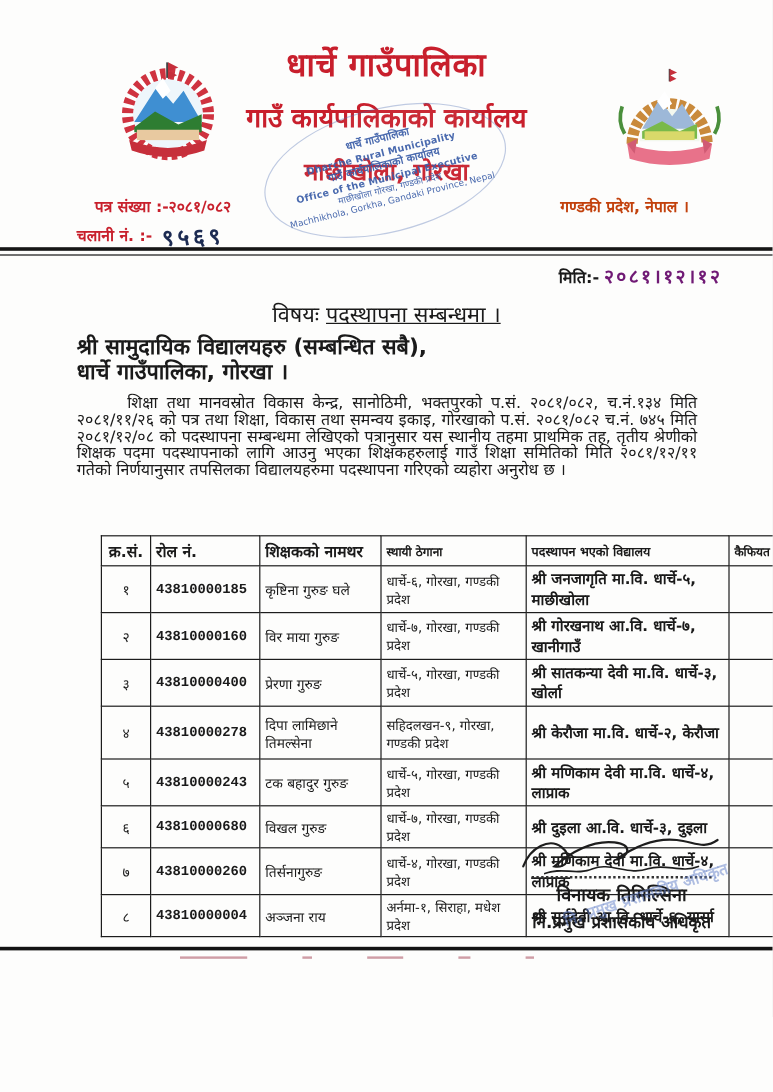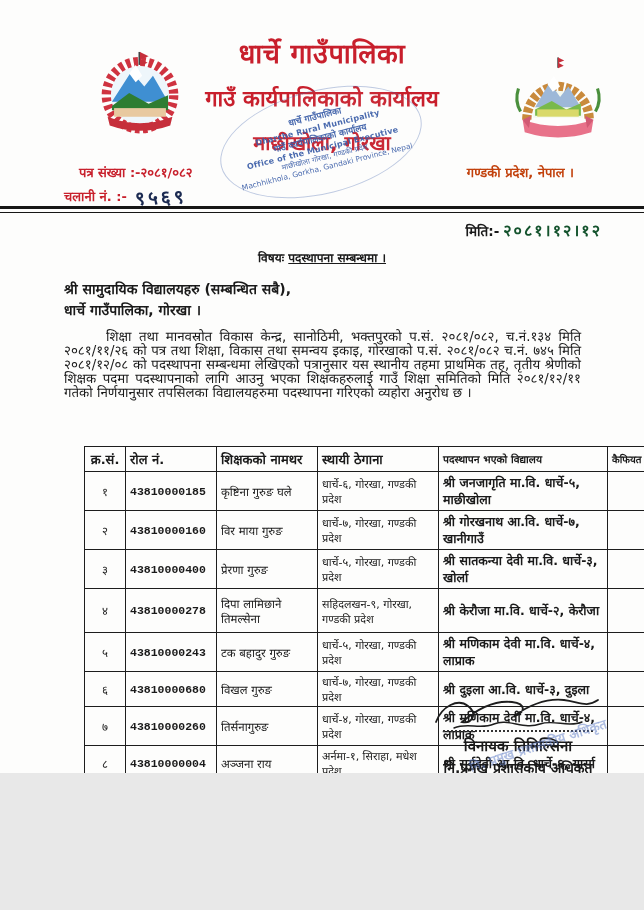--- a/index.html
+++ b/index.html
@@ -1,17 +1,17 @@
 <!DOCTYPE html>
 <html><head>
 <meta charset="utf-8">
 <style>
   html,body{margin:0;padding:0;background:#e8e8e8;}
   .page{
-    position:relative;width:644px;height:773px;margin:0 auto;
+    position:relative;width:644px;height:910px;margin:0 auto;
     background:#fdfdfc;overflow:hidden;
     font-family:"DejaVu Sans",sans-serif;color:#1a1a1a;
   }
   
   .hdr-title{position:absolute;top:34px;left:0;right:0;text-align:center;
     font-size:27px;font-weight:bold;color:#c81f2c;letter-spacing:.5px;}
   .hdr-sub{position:absolute;top:82px;left:0;right:0;text-align:center;
     font-size:22px;font-weight:bold;color:#c81f2c;}
   .hdr-loc{position:absolute;top:129px;left:0;right:0;text-align:center;
     font-size:20px;font-weight:bold;color:#c81f2c;}
@@ -36,46 +36,46 @@
   .meta-province{position:absolute;top:163px;right:70px;font-size:13px;
     font-weight:bold;color:#c2410c;}
   .meta-chalani{position:absolute;top:184px;left:64px;font-size:13px;
     font-weight:bold;color:#c8202c;}
   .hand{font-family:"DejaVu Sans",sans-serif;font-weight:bold;color:#1c2b52;
     font-size:19px;letter-spacing:3px;display:inline-block;
     transform:rotate(-2deg);vertical-align:-3px;margin-left:8px;}
   .rule-double{position:absolute;top:206px;left:0;width:644px;height:3px;
     border-top:3px solid #161616;border-bottom:1px solid #161616;}
   .date-row{position:absolute;top:219px;right:42px;font-size:13.5px;font-weight:bold;}
-  .hand-date{font-weight:bold;color:#14532d;font-size:16px;letter-spacing:2px;
+  .hand-date{font-weight:bold;color:#701a75;font-size:16px;letter-spacing:2px;
     display:inline-block;margin-left:4px;}
   
   .subject{position:absolute;top:249px;left:0;right:0;text-align:center;
-    font-size:12px;font-weight:bold;}
+    font-size:18px;font-weight:normal;}
   .subject .u{text-decoration:underline;}
-  .addressee{position:absolute;top:279px;left:64px;font-size:14px;
+  .addressee{position:absolute;top:279px;left:64px;font-size:18px;
     font-weight:bold;line-height:21px;}
   
   .body-par{position:absolute;top:330px;left:64px;width:517px;
     font-size:13.3px;line-height:14px;text-align:justify;text-indent:42px;
     font-weight:500;}
   
   .tbl-wrap{position:absolute;top:446px;left:84px;width:528px;}
   table{border-collapse:collapse;width:100%;table-layout:fixed;}
   th,td{border:1px solid #1d1d1d;padding:2px 4px;vertical-align:middle;
     overflow:hidden;}
   th{font-size:13px;font-weight:bold;text-align:left;height:20px;}
   td{font-size:11.5px;height:25px;}
   tr.tall td{height:39px;}
   .c0{width:32px;text-align:center;}
   .c1{width:82px;font-family:Liberation Mono, monospace;font-weight:600;}
   th.c1{font-family:"DejaVu Sans",sans-serif;}
   .c2{width:92px;}
   .c3{width:112px;font-size:11px;}
-  th.c3{font-size:13px;}
+  th.c3{font-size:10px;}
   .c4{width:160px;font-size:12.5px;font-weight:600;margin-left:12px;}
   th.c4{font-size:10.5px;font-weight:bold;}
   .c5{width:46px;font-size:10px;}
   
   .sig-block{position:absolute;top:692px;left:408px;width:220px;text-align:center;}
   .sig-scrawl{display:block;margin:0 auto;}
   .sig-dots{border-bottom:2px dotted #333;width:150px;margin:-6px auto 3px auto;}
   .sig-name{font-size:15px;font-weight:bold;}
   .sig-desig{font-size:14px;font-weight:bold;margin-top:3px;}
   .sig-stamp-overlay{position:absolute;top:44px;left:30px;width:200px;

